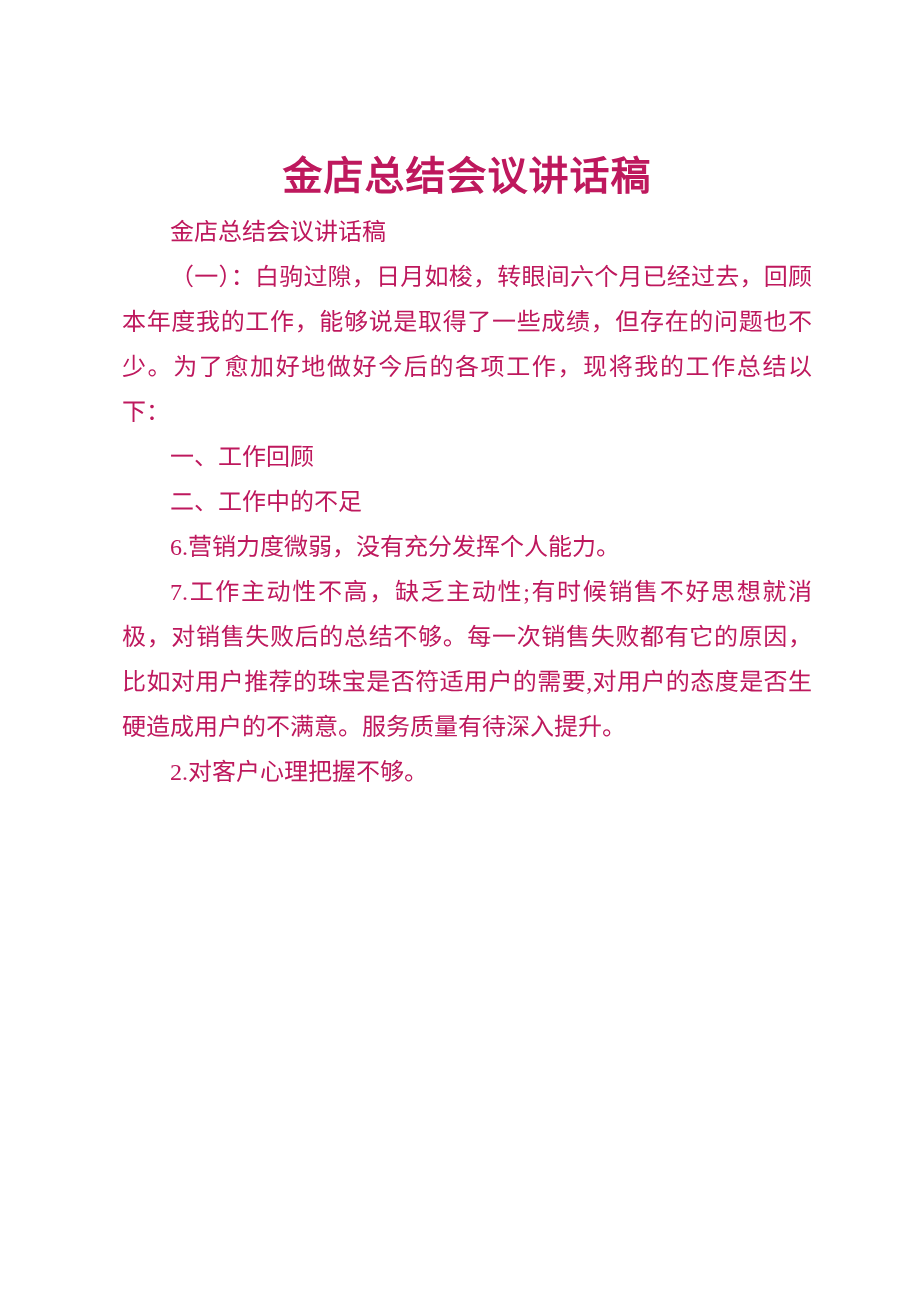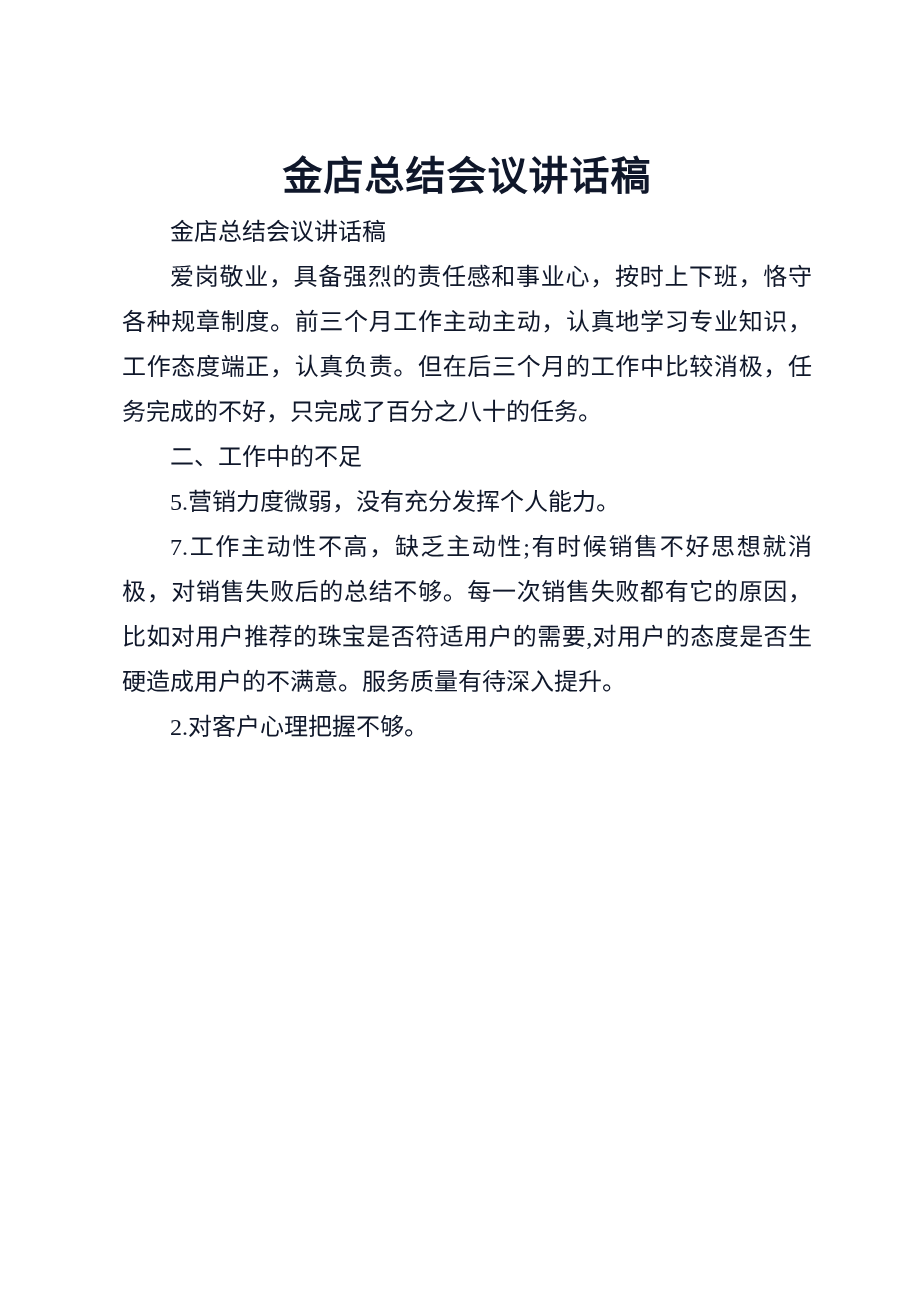--- a/index.html
+++ b/index.html
@@ -34,26 +34,27 @@
   }
   .doc-body p {
     margin: 0;
     padding: 0;
     text-indent: 2em;
   }
 </style>
 </head>
 <body>
 
-<div class="page" style="background: rgb(255, 255, 255); color: #0f172a;">
+<div class="page" style="background: rgb(255, 255, 255); color: #be185d;">
 
   <h1 class="doc-title">金店总结会议讲话稿</h1>
 
   <div class="doc-body">
     <p>金店总结会议讲话稿</p>
-    <p>爱岗敬业，具备强烈的责任感和事业心，按时上下班，恪守各种规章制度。前三个月工作主动主动，认真地学习专业知识，工作态度端正，认真负责。但在后三个月的工作中比较消极，任务完成的不好，只完成了百分之八十的任务。</p>
+    <p>（一）：白驹过隙，日月如梭，转眼间六个月已经过去，回顾本年度我的工作，能够说是取得了一些成绩，但存在的问题也不少。为了愈加好地做好今后的各项工作，现将我的工作总结以下：</p>
+    <p>一、工作回顾</p>
     <p>二、工作中的不足</p>
-    <p>5.营销力度微弱，没有充分发挥个人能力。</p>
+    <p>6.营销力度微弱，没有充分发挥个人能力。</p>
     <p>7.工作主动性不高，缺乏主动性;有时候销售不好思想就消极，对销售失败后的总结不够。每一次销售失败都有它的原因，比如对用户推荐的珠宝是否符适用户的需要,对用户的态度是否生硬造成用户的不满意。服务质量有待深入提升。</p>
     <p>2.对客户心理把握不够。</p>
   </div>
 
 </div>
 
 </body></html>

